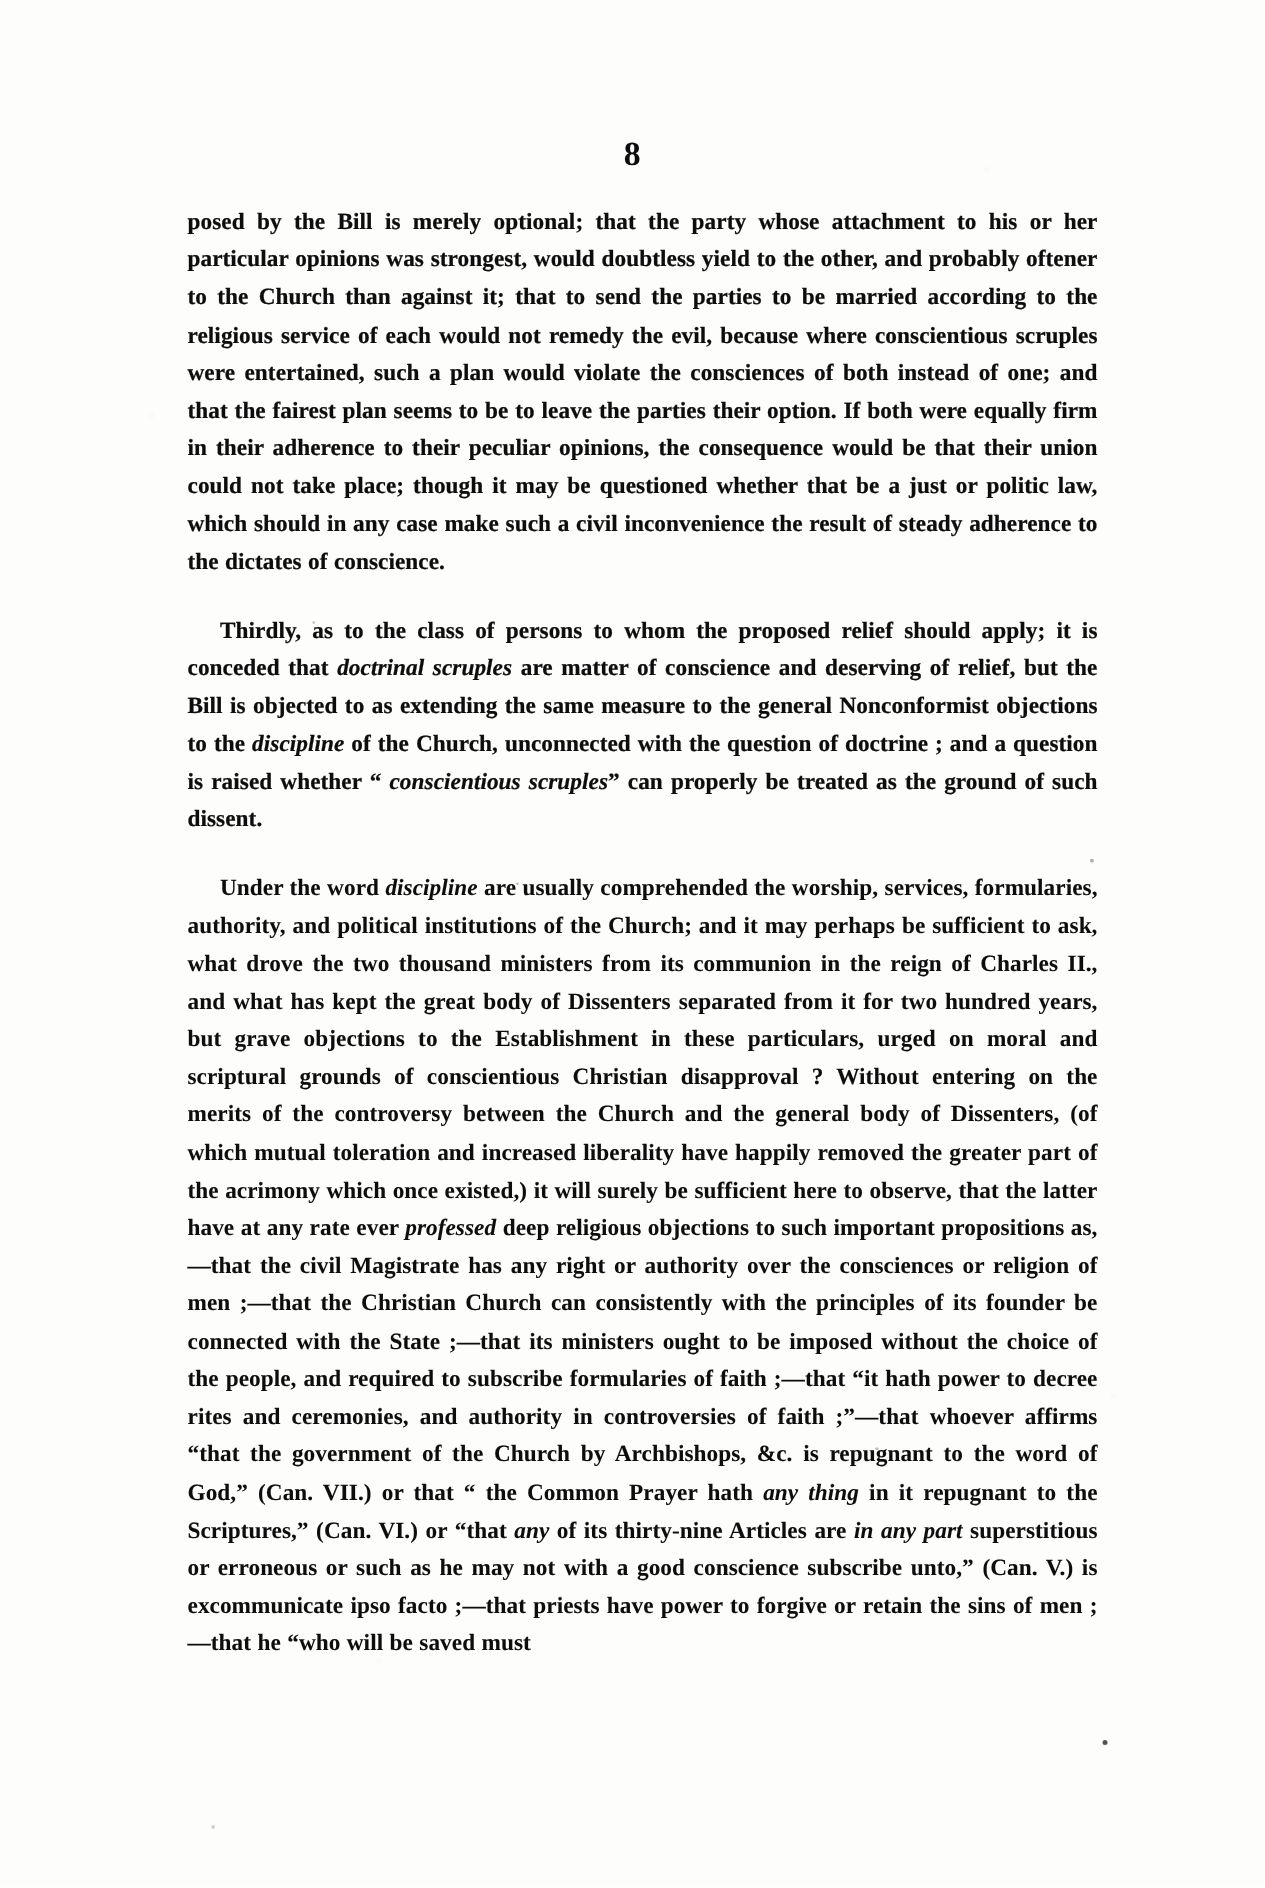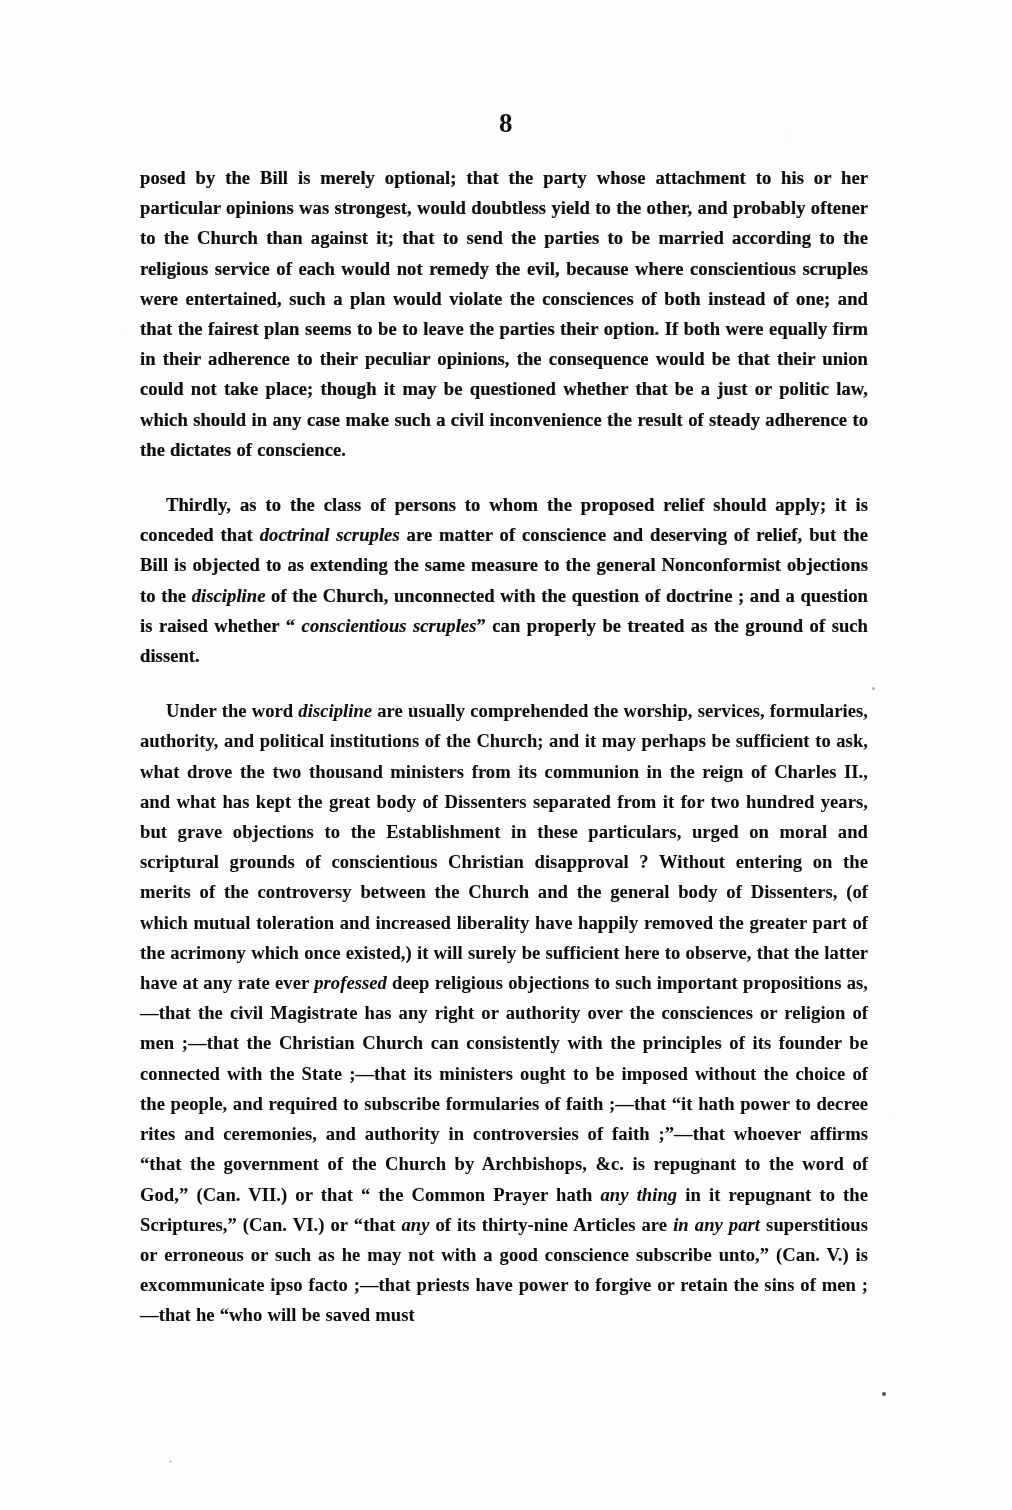--- a/index.html
+++ b/index.html
@@ -43,21 +43,21 @@
     left: 0;
     width: 1012px;
     text-align: center;
     font-size: 27px;
     font-weight: 700;
     letter-spacing: 0.5px;
   }
 
   #textblock {
     position: absolute;
-    left: 140px;
+    left: 150px;
     top: 163px;
     width: 728px;
   }
 
   p.para {
     margin: 0 0 0 0;
     text-align: justify;
     text-justify: inter-word;
     font-size: 18.6px;
     line-height: 30.2px;

